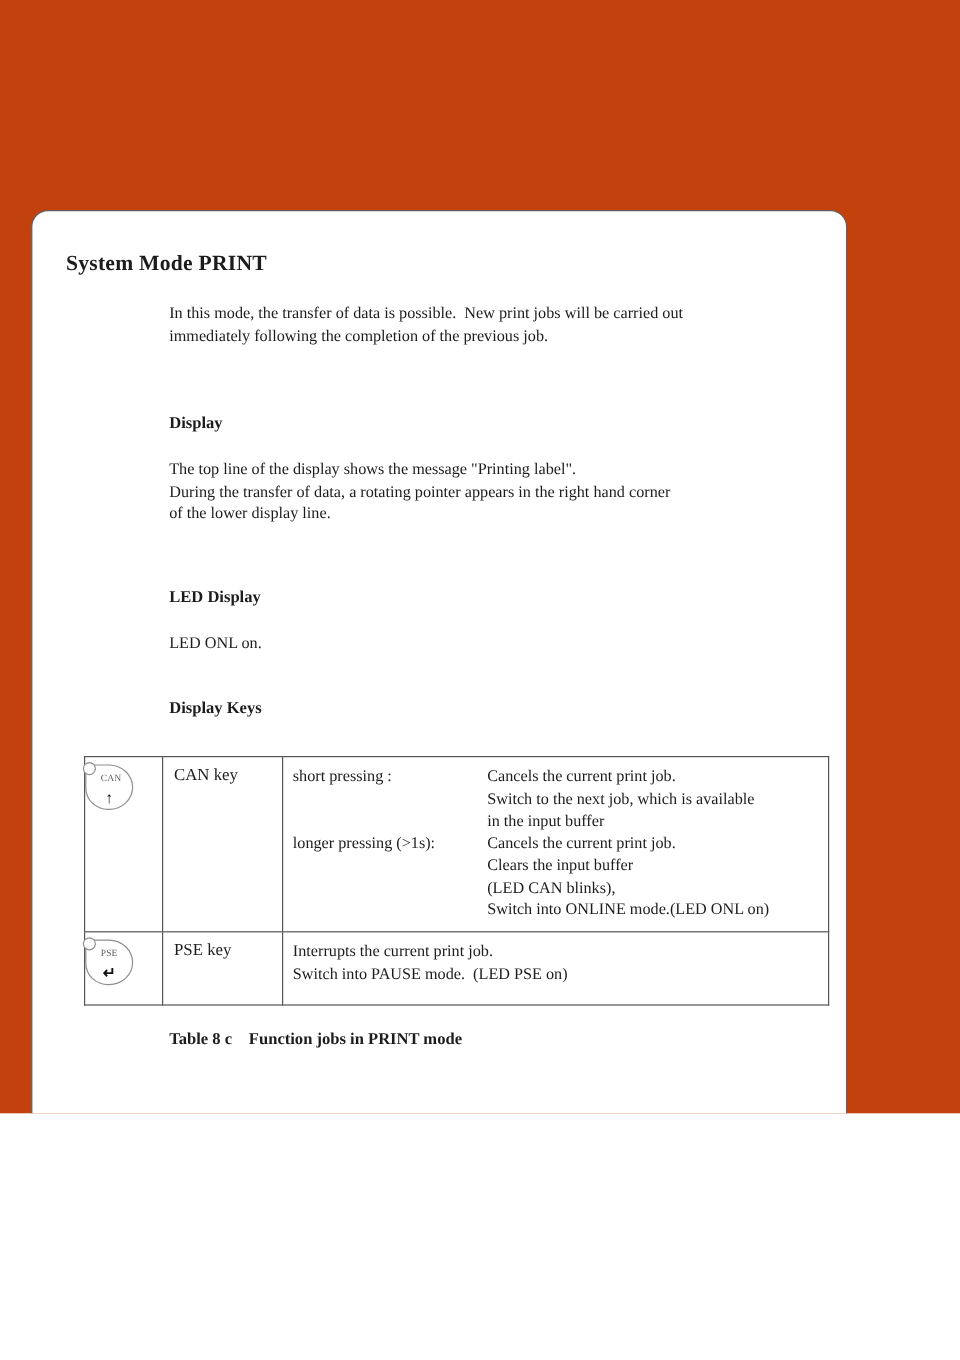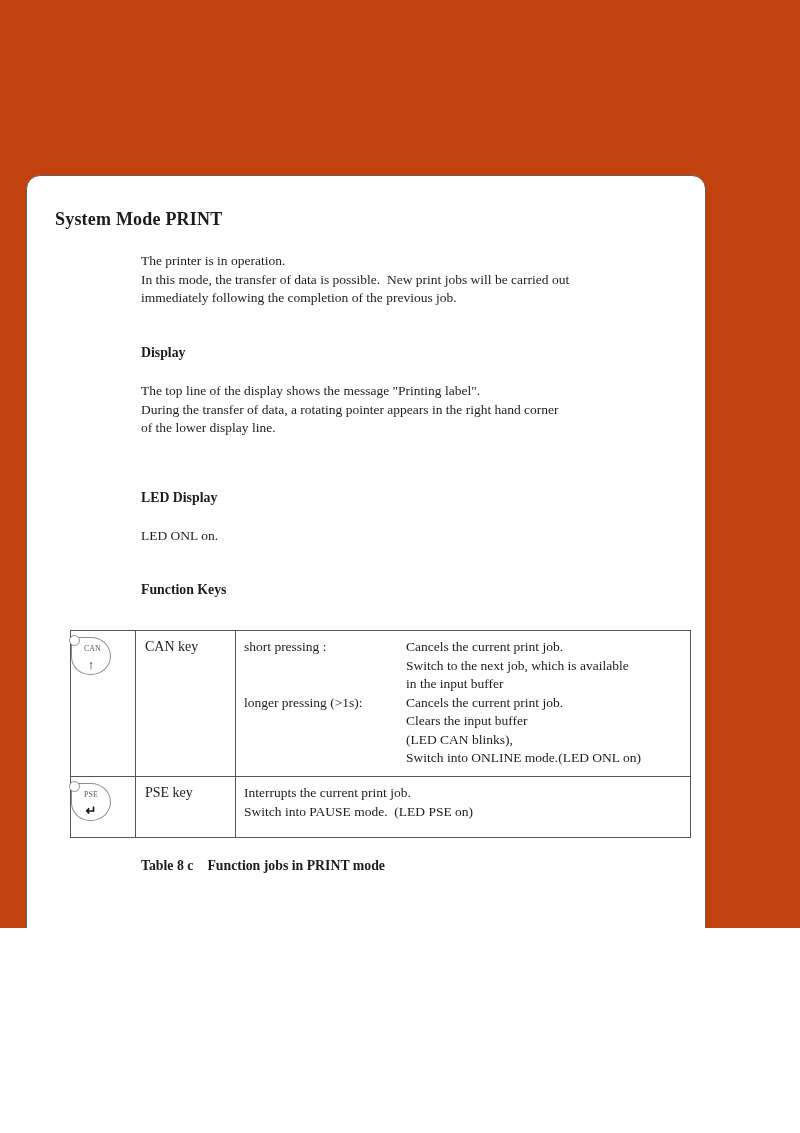--- a/index.html
+++ b/index.html
@@ -73,37 +73,36 @@
 </head>
 <body>
 
 <div class="page">
 
   <div class="content-box"></div>
 
   <h1 class="page-title">System Mode PRINT</h1>
 
   <div class="block intro">
-    <div class="line">The printer is in operation.</div>
     <div class="line">In this mode, the transfer of data is possible.  New print jobs will be carried out</div>
     <div class="line">immediately following the completion of the previous job.</div>
   </div>
 
   <div class="block heading display-heading">Display</div>
 
   <div class="block display-para">
     <div class="line">The top line of the display shows the message "Printing label".</div>
     <div class="line">During the transfer of data, a rotating pointer appears in the right hand corner</div>
     <div class="line">of the lower display line.</div>
   </div>
 
   <div class="block heading led-heading">LED Display</div>
   <div class="block line led-text">LED ONL on.</div>
 
-  <div class="block heading fk-heading">Function Keys</div>
+  <div class="block heading fk-heading">Display Keys</div>
 
   <table class="fk-table">
     <colgroup>
         <col class="col-icon">
         <col class="col-name">
         <col class="col-desc">
       </colgroup>
     <tbody>
         <tr class="row-can">
       <td class="icon-cell">

